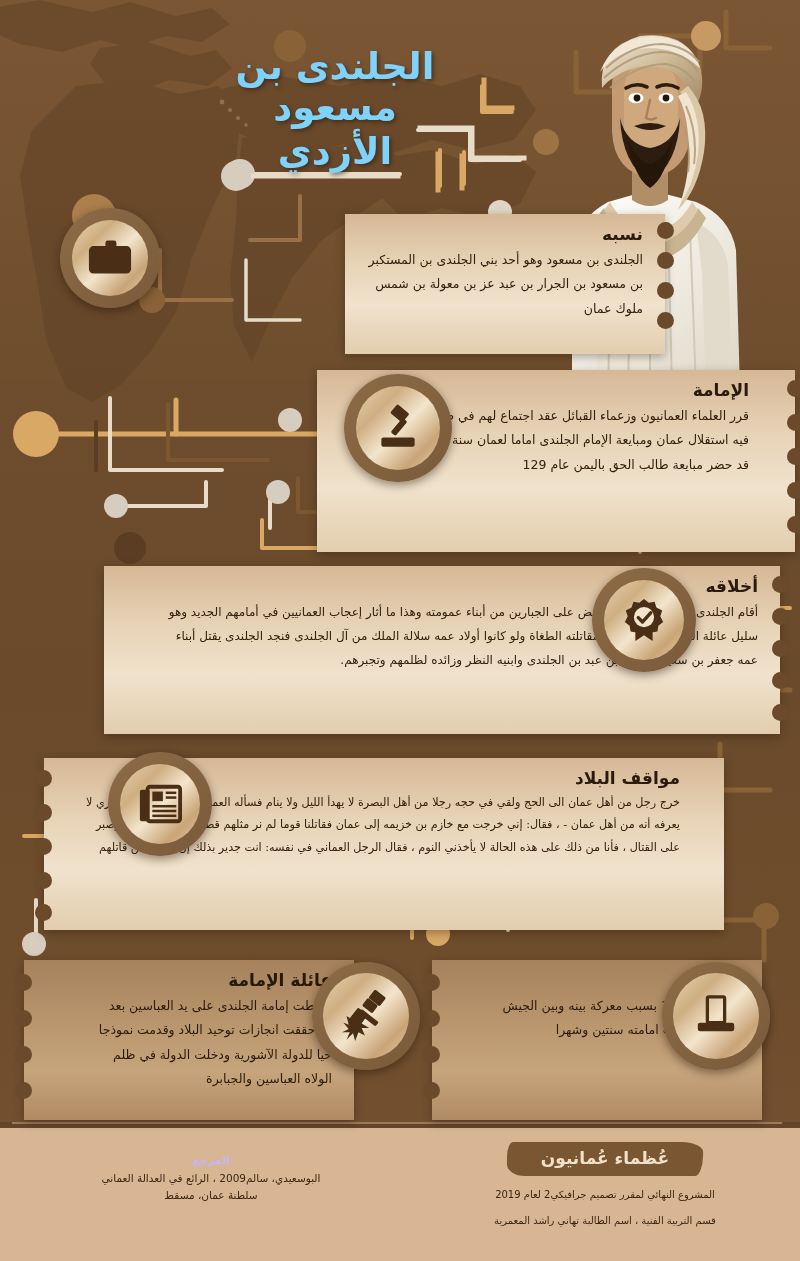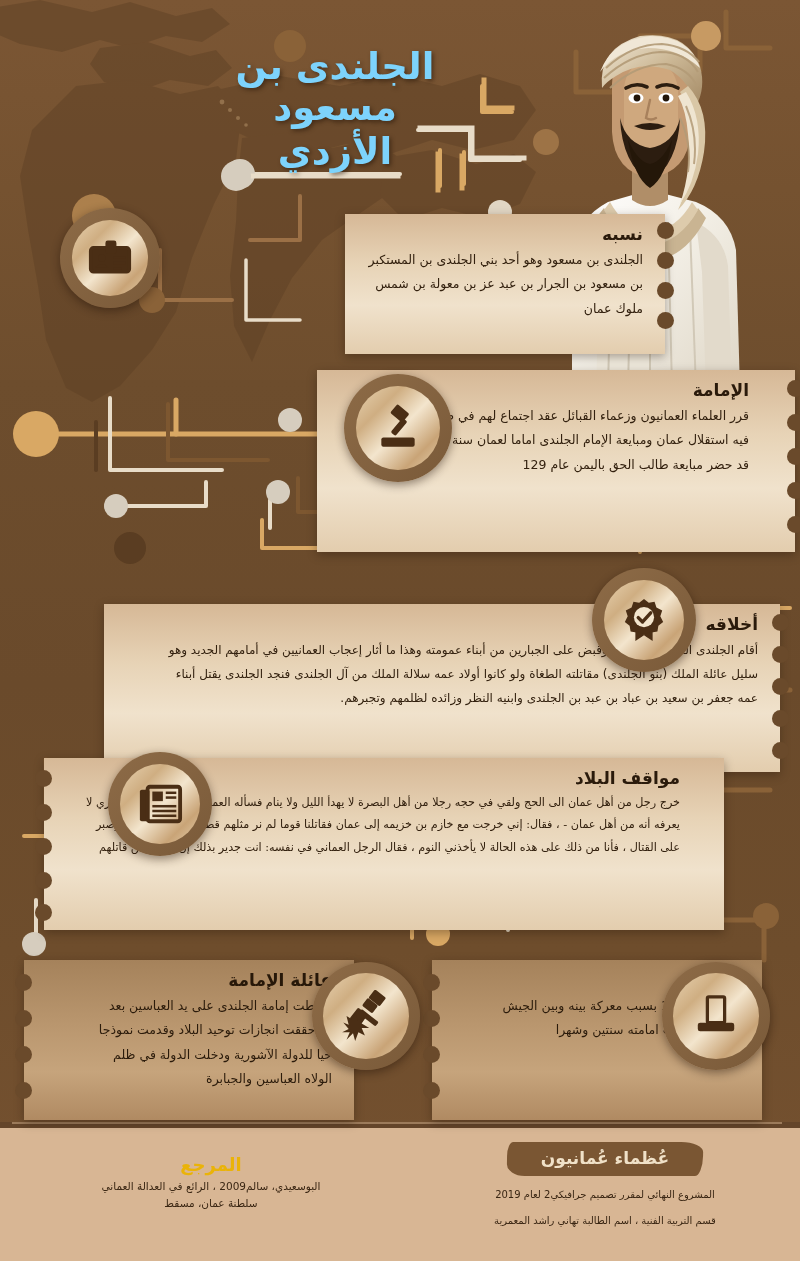--- a/index.html
+++ b/index.html
@@ -111,21 +111,21 @@
     line-height:1.95;
     font-family:"DejaVu Sans","Liberation Sans",sans-serif;
     color:#33210f;
   }
   .card.dark h3{color:#271809;}
   .card.dark p{color:#2b1b0b;}
 
   
   #card-lineage{ right:135px; top:214px;  width:320px; height:140px; }
   #card-imamate{ right:5px;   top:370px;  width:478px; height:182px; padding-right:46px;}
-  #card-morals{  right:20px;  top:566px;  width:676px; height:168px; padding-left:58px;margin-top:38px;}
+  #card-morals{  right:20px;  top:566px;  width:676px; height:168px; padding-left:58px;}
   #card-sayings{ right:76px;  top:758px;  width:680px; height:172px; padding-left:40px; padding-right:44px;}
   #card-fall{    right:446px; top:960px;  width:330px; height:160px; padding-left:70px;}
   #card-death{   right:38px;  top:960px;  width:330px; height:160px; padding-left:70px;}
 
   #card-sayings p{font-size:11.2px;line-height:2.0;}
   #card-morals p{font-size:12px;line-height:2.0;}
 
   
   .medal{
     position:absolute;z-index:30;border-radius:50%;
@@ -157,21 +157,21 @@
   
   .footer{
     position:absolute;left:0;top:1128px;width:800px;height:133px;z-index:25;
     display:flex;
   }
   .foot-col{flex:1;position:relative;}
   .ref-block{
     position:absolute;right:44px;top:26px;text-align:center;width:290px;
   }
   .ref-title{
-    font-size:18px;font-weight:bold;color:#eab308;
+    font-size:11px;font-weight:bold;color:#c4b5fd;
     font-family:"DejaVu Sans","Liberation Sans",sans-serif;margin-bottom:3px;
   }
   .ref-line{
     font-size:10.5px;color:#3a2613;line-height:1.6;
     font-family:"DejaVu Sans","Liberation Sans",sans-serif;
   }
   .brand-block{
     position:absolute;right:30px;top:14px;width:330px;text-align:center;
   }
   .brush{

